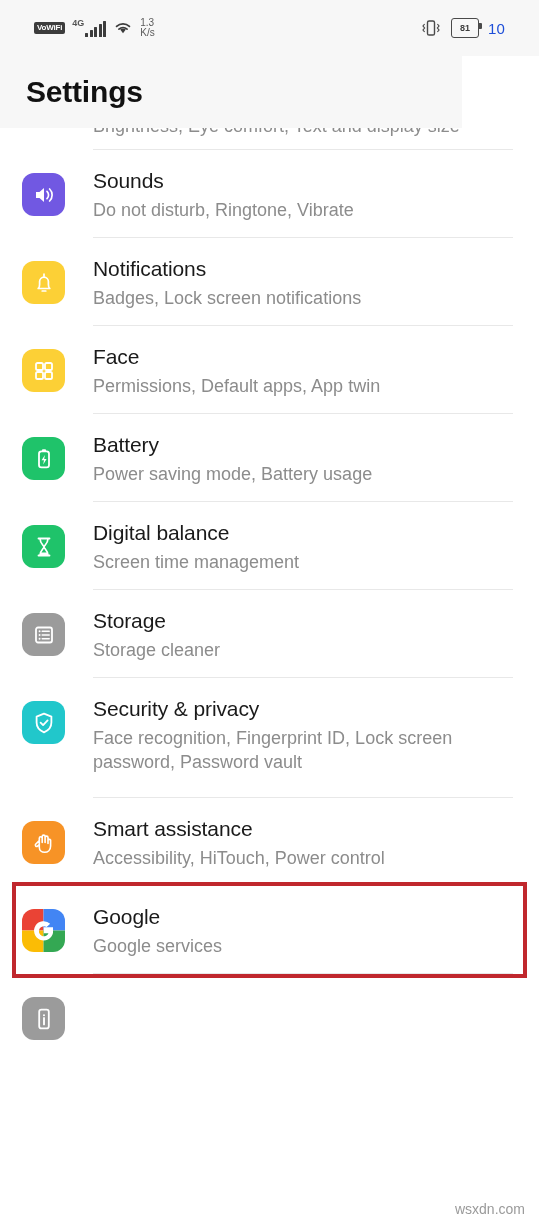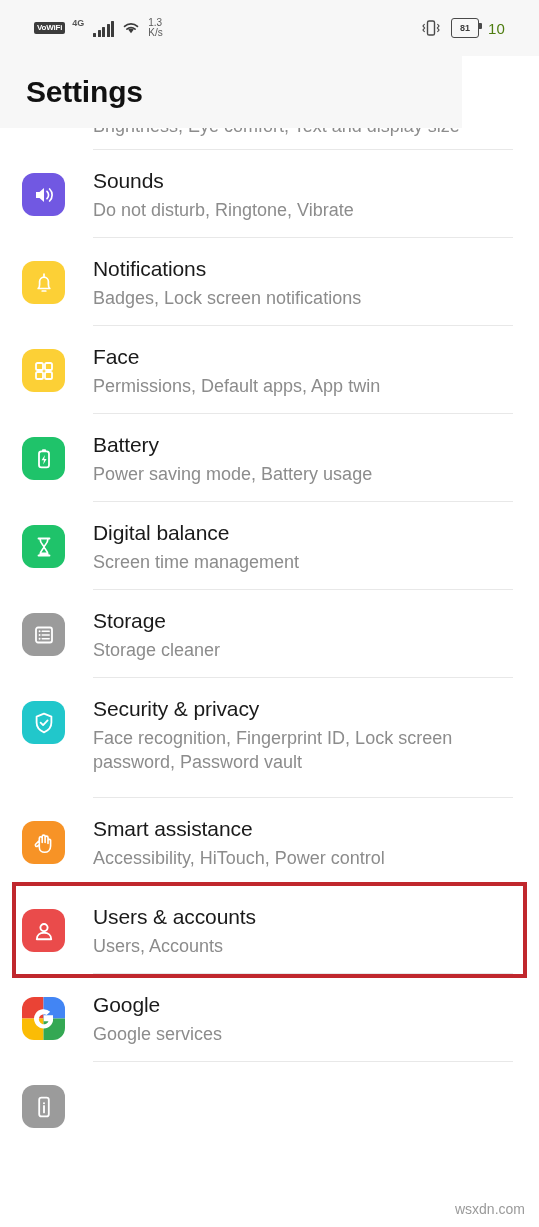--- a/index.html
+++ b/index.html
@@ -20,21 +20,21 @@
   }
   .sb-left { display:flex; align-items:center; gap:7px; }
   .sb-right { margin-left:auto; display:flex; align-items:center; gap:9px; }
 
   .vowifi-badge {
     background:#3c3c3c; color:#fff;
     font-size:8px; font-weight:bold; letter-spacing:-0.2px;
     padding:2px 3px 2px 3px; border-radius:2px;
     line-height:1;
   }
-  .net-group { display:flex; align-items:flex-end; gap:9px; }
+  .net-group { display:flex; align-items:flex-end; gap:1px; }
   .net-label { font-size:9px; color:#555; line-height:1; margin-bottom:9px; font-weight:600; }
   .bars { display:flex; align-items:flex-end; gap:1.5px; height:15px; }
   .bars i { display:block; width:3px; background:#3c3c3c; border-radius:0.5px; }
   .bars i:nth-child(1){height:4px;}
   .bars i:nth-child(2){height:7px;}
   .bars i:nth-child(3){height:10px;}
   .bars i:nth-child(4){height:13px;}
   .bars i:nth-child(5){height:16px;}
 
   .speed { font-size:10px; color:#5a5a5a; line-height:1.05; text-align:left; }
@@ -43,21 +43,21 @@
   .battery {
     width:28px; height:20px; border:1.5px solid #4a4a4a; border-radius:3px;
     display:flex; align-items:center; justify-content:center;
     position:relative;
   }
   .battery:after {
     content:""; position:absolute; right:-4px; top:4px;
     width:2.5px; height:6px; background:#4a4a4a; border-radius:0 1px 1px 0;
   }
   .battery span { font-size:9px; font-weight:bold; color:#3c3c3c; line-height:1; }
-  .clock { font-size:15px; color:#4d7c0f; letter-spacing:0.2px; }
+  .clock { font-size:15px; color:#1d4ed8; letter-spacing:0.2px; }
 
   
   .header {
     position:absolute; top:56px; left:0; width:462px; height:72px;
     background:#f7f7f7;
     display:flex; align-items:center;
     padding-left:26px;
   }
   .header h1 { font-size:30px; font-weight:bold; color:#111; letter-spacing:-0.2px; }
 
@@ -278,33 +278,20 @@
                  M11.2 12.4 V6.6 A1.45 1.45 0 0 1 14.1 6.6 V12.4
                  M14.1 12.4 V7.6 A1.45 1.45 0 0 1 17 7.6 V13.4
                  M17 13.4 V10.2 A1.45 1.45 0 0 1 19.6 10.2 V16
                  C19.6 20 16.9 22.3 13.6 22.3 C10.6 22.3 8.3 20.2 8.3 17.2
                  V14.6 L6.2 16.4 A1.4 1.4 0 0 1 4.6 14.3 L8.3 10.6" stroke="#ffffff" stroke-width="1.6" fill="none" stroke-linejoin="round" stroke-linecap="round"></path>
       </svg>
           </div>
           <div class="texts">
             <div class="title">Smart assistance</div>
             <div class="sub">Accessibility, HiTouch, Power control</div>
-          </div>
-          <div class="divider"></div>
-        </div>
-        <div class="row">
-          <div class="icon" style="background: rgb(234, 75, 75);">
-            <svg width="26" height="26" viewBox="0 0 26 26">
-        <circle cx="13" cy="9.6" r="3.6" stroke="#ffffff" stroke-width="1.9" fill="none"></circle>
-        <path d="M5.8 21.2 C5.8 17 9 14.8 13 14.8 C17 14.8 20.2 17 20.2 21.2 Z" stroke="#ffffff" stroke-width="1.9" fill="none" stroke-linejoin="round"></path>
-      </svg>
-          </div>
-          <div class="texts">
-            <div class="title">Users &amp; accounts</div>
-            <div class="sub">Users, Accounts</div>
           </div>
           <div class="divider"></div>
         </div>
         <div class="row">
           <div class="icon" style="background: transparent;">
             <svg width="43" height="43" viewBox="0 0 43 43">
         <defs>
                 <clipPath id="gclip">
                   <rect x="0" y="0" width="43" height="43" rx="12"></rect>
                 </clipPath>

